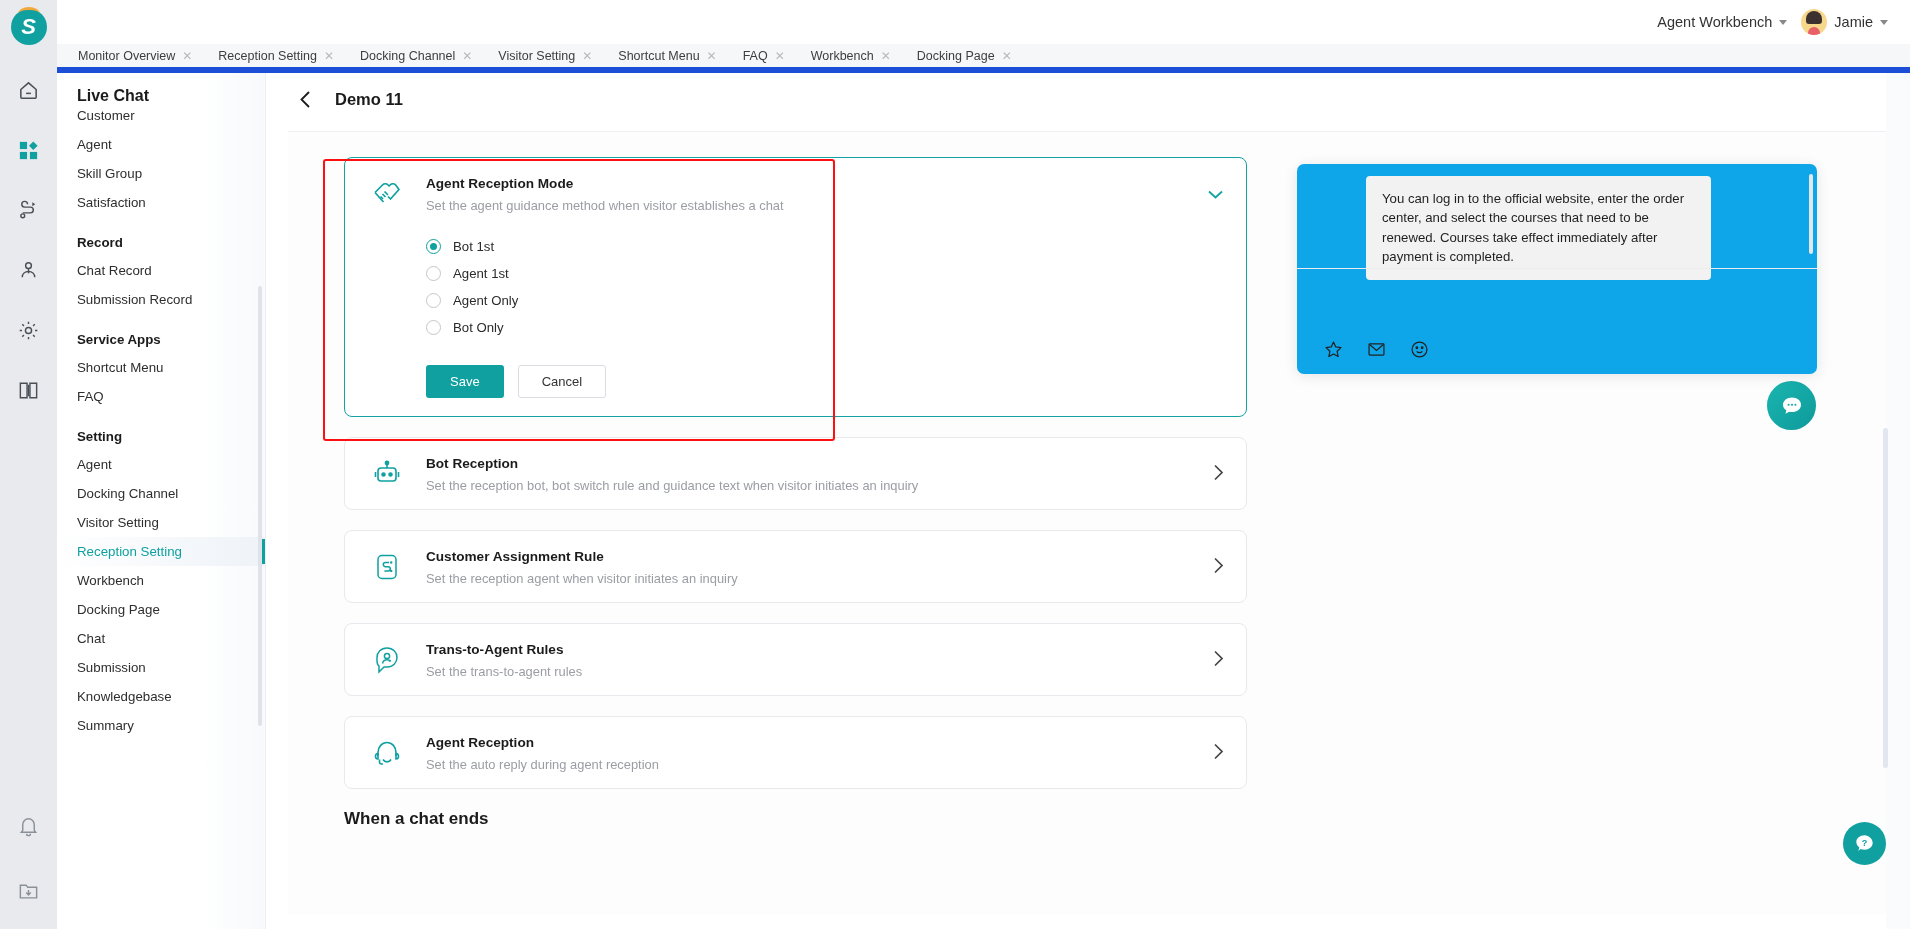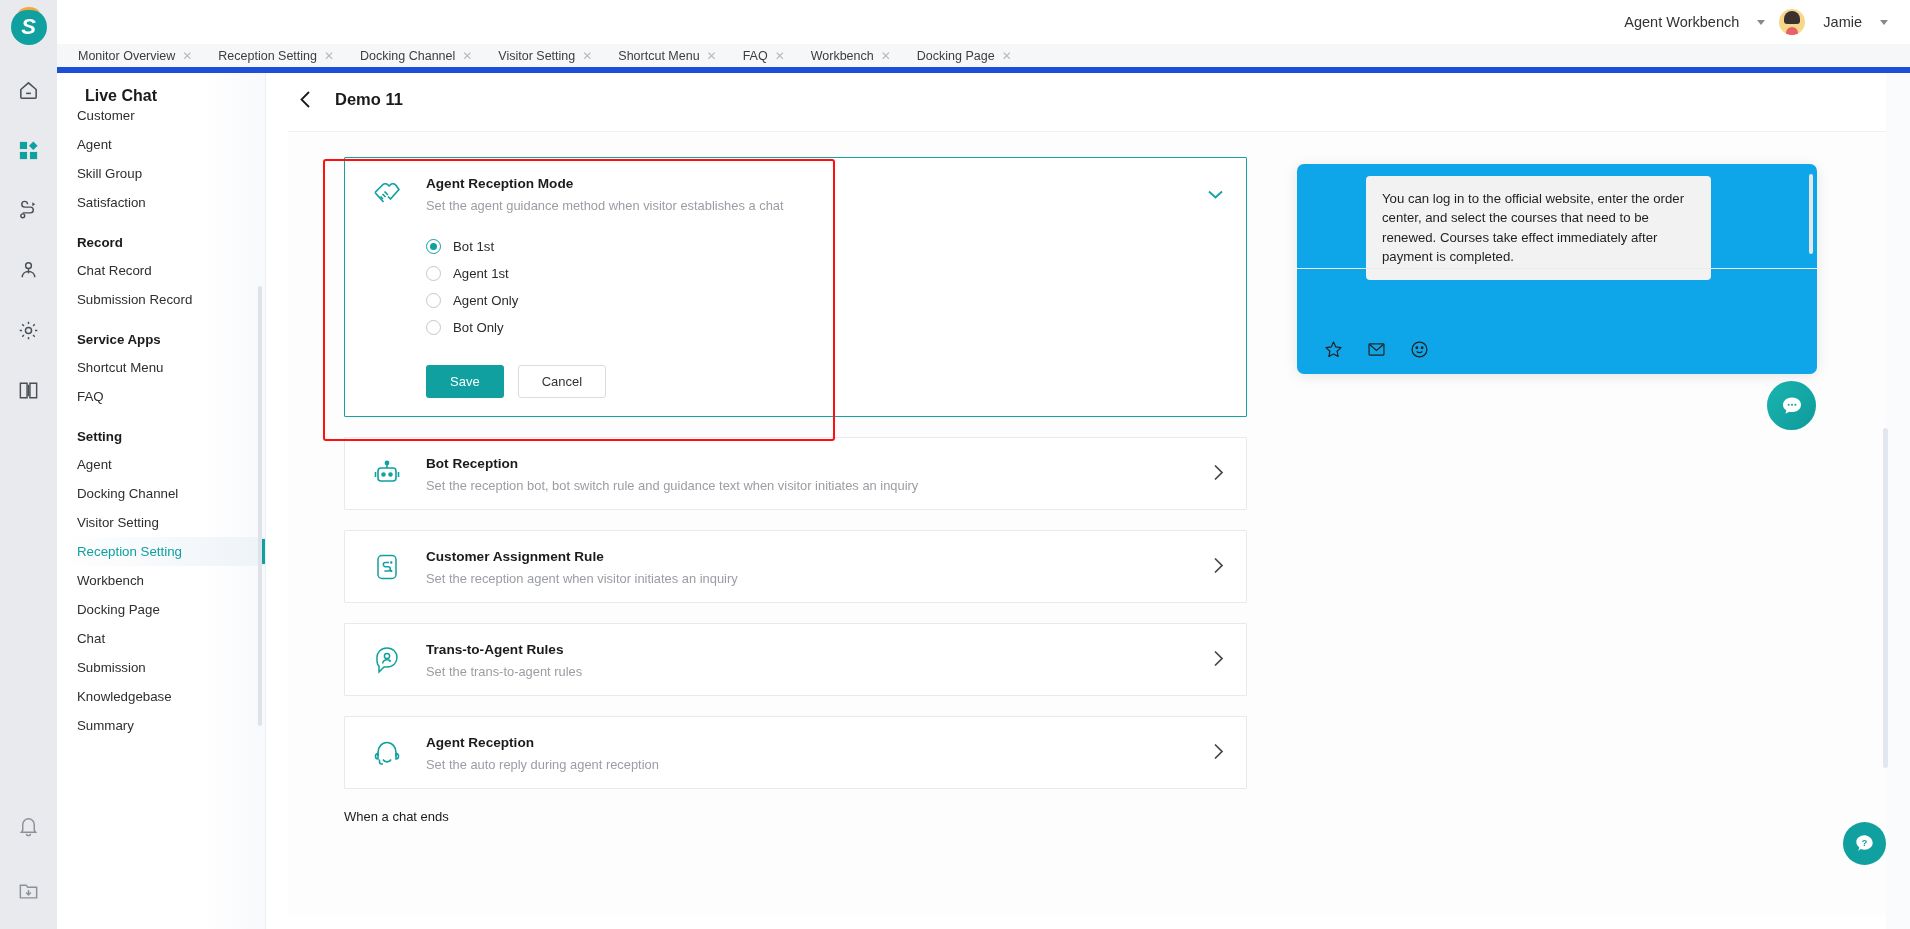--- a/index.html
+++ b/index.html
@@ -31,21 +31,21 @@
   .rail-ico { width: 34px; height: 34px; display: flex; align-items: center; justify-content: center; cursor: pointer; }
   .rail-ico svg { width: 23px; height: 23px; }
   .rail-bottom { position: absolute; bottom: 22px; display: flex; flex-direction: column; gap: 30px; align-items: center; }
 
   
   .topbar {
     position: absolute; left: 57px; top: 0; right: 0; height: 44px;
     background: #fff; display: flex; align-items: center; justify-content: flex-end;
     padding-right: 22px; gap: 14px;
   }
-  .hdr-sel { display: flex; align-items: center; gap: 18px; font-size: 14.5px; color: #333; cursor: pointer; }
+  .hdr-sel { display: flex; align-items: center; gap: 7px; font-size: 14.5px; color: #333; cursor: pointer; }
   .caret { width: 0; height: 0; border-left: 4.5px solid transparent; border-right: 4.5px solid transparent; border-top: 5px solid #888; }
   .avatar {
     width: 26px; height: 26px; border-radius: 50%;
     background: #f7d78a; position: relative; overflow: hidden; flex: none;
   }
   .avatar::before { content: ""; position: absolute; left: 5px; top: 2px; width: 16px; height: 13px; background: #3b3230; border-radius: 8px 8px 3px 3px; }
   .avatar::after { content: ""; position: absolute; left: 7px; bottom: 0; width: 12px; height: 8px; background: #e8616a; border-radius: 6px 6px 0 0; }
 
   
   .tabstrip {
@@ -55,41 +55,41 @@
   }
   .tab { display: flex; align-items: center; gap: 7px; padding: 0 13px; font-size: 12.5px; color: #3d3d3d; cursor: pointer; height: 100%; }
   .tab .x { color: #b6b9be; font-size: 12px; line-height: 1; }
 
   
   .nav {
     position: absolute; left: 57px; top: 73px; width: 209px; bottom: 0;
     background: linear-gradient(to right,#ffffff 70%,#f7f9fc 100%);
     border-right: 1px solid #eceef1; overflow: hidden;
   }
-  .nav-title { font-size: 16px; font-weight: bold; color: #1b1b1b; padding: 14px 0 6px 28px; }
+  .nav-title { font-size: 16px; font-weight: bold; color: #1b1b1b; padding: 14px 0 6px 20px; }
   .nav-inner { position: relative; margin-top: -10px; }
   .nav-group { font-size: 13.3px; font-weight: bold; color: #1b1b1b; padding: 18px 0 6px 20px; }
   .nav-item { font-size: 13.3px; color: #2e2e2e; padding: 7px 0 7px 20px; cursor: pointer; position: relative; }
   .nav-item.active { color: #10a0a0; background: linear-gradient(to right,#ffffff,#eef3f8); }
   .nav-item.active::after { content: ""; position: absolute; right: 0; top: 2px; bottom: 2px; width: 3px; background: #10a0a0; }
   .nav-scroll { position: absolute; right: 3px; top: 213px; width: 4px; height: 440px; background: #dfe3e9; border-radius: 2px; }
 
   
   .content { position: absolute; left: 266px; top: 73px; right: 0; bottom: 0; background: #fff; }
   .page-head { display: flex; align-items: center; gap: 24px; padding: 17px 0 10px 33px; }
   .back-ico { cursor: pointer; display: flex; }
   .page-title { font-size: 16.5px; font-weight: bold; color: #1b1b1b; }
   .panel {
     position: absolute; left: 22px; top: 58px; right: 22px; bottom: 14px;
     background: #fdfdfd; border-top: 1px solid #eef0f3; overflow: hidden;
   }
 
   .card-wrap { position: relative; margin: 25px 0 0 56px; width: 903px; }
   .card {
-    background: #fff; border: 1px solid #e7e9ec; border-radius: 1px;
+    background: #fff; border: 1px solid #e7e9ec; border-radius: 8px;
     position: relative; margin-bottom: 20px;
   }
   .card.expanded { border-color: #14a2a2; padding-bottom: 8px; }
   .card-row { display: flex; align-items: flex-start; padding: 18px 22px 16px 24px; }
   .card-ico { width: 36px; height: 36px; flex: none; margin-right: 21px; display: flex; align-items: center; justify-content: center; }
   .card-ico svg { width: 32px; height: 32px; }
   .card-txt { flex: 1; }
   .card-name { font-size: 13.6px; font-weight: bold; color: #1b1b1b; margin-bottom: 7px; }
   .card-desc { font-size: 12.9px; color: #9a9da3; }
   .chev-r { color: #555; font-size: 17px; align-self: center; cursor: pointer; }
@@ -103,21 +103,21 @@
   }
   .radio.on { border: 1.6px solid #10a0a0; }
   .radio.on::after { content: ""; position: absolute; left: 3px; top: 3px; width: 7px; height: 7px; border-radius: 50%; background: #10a0a0; }
   .radio-lbl { font-size: 13.2px; color: #2b2b2b; }
 
   .btn-row { display: flex; gap: 14px; padding: 18px 0 10px 81px; }
   .btn { font-size: 13px; padding: 8px 23px; border-radius: 3px; cursor: pointer; border: 1px solid transparent; }
   .btn-save { background: #10a0a0; color: #fff; }
   .btn-cancel { background: #fff; color: #333; border-color: #d9dce0; }
 
-  .section-lbl { font-size: 13px; font-weight: normal; color: #1b1b1b; margin: 18px 0 0 56px; }
+  .section-lbl { font-size: 17px; font-weight: bold; color: #1b1b1b; margin: 18px 0 0 56px; }
 
   .red-box {
     position: absolute; left: 323px; top: 159px; width: 512px; height: 282px;
     border: 2.5px solid #ff0f0f; border-radius: 3px; pointer-events: none; z-index: 40;
   }
 
   
   .chatw {
     position: absolute; left: 1297px; top: 164px; width: 520px; height: 210px;
     background: #0ea5e9; border-radius: 7px; box-shadow: 0 2px 14px rgba(0,0,0,.10);

